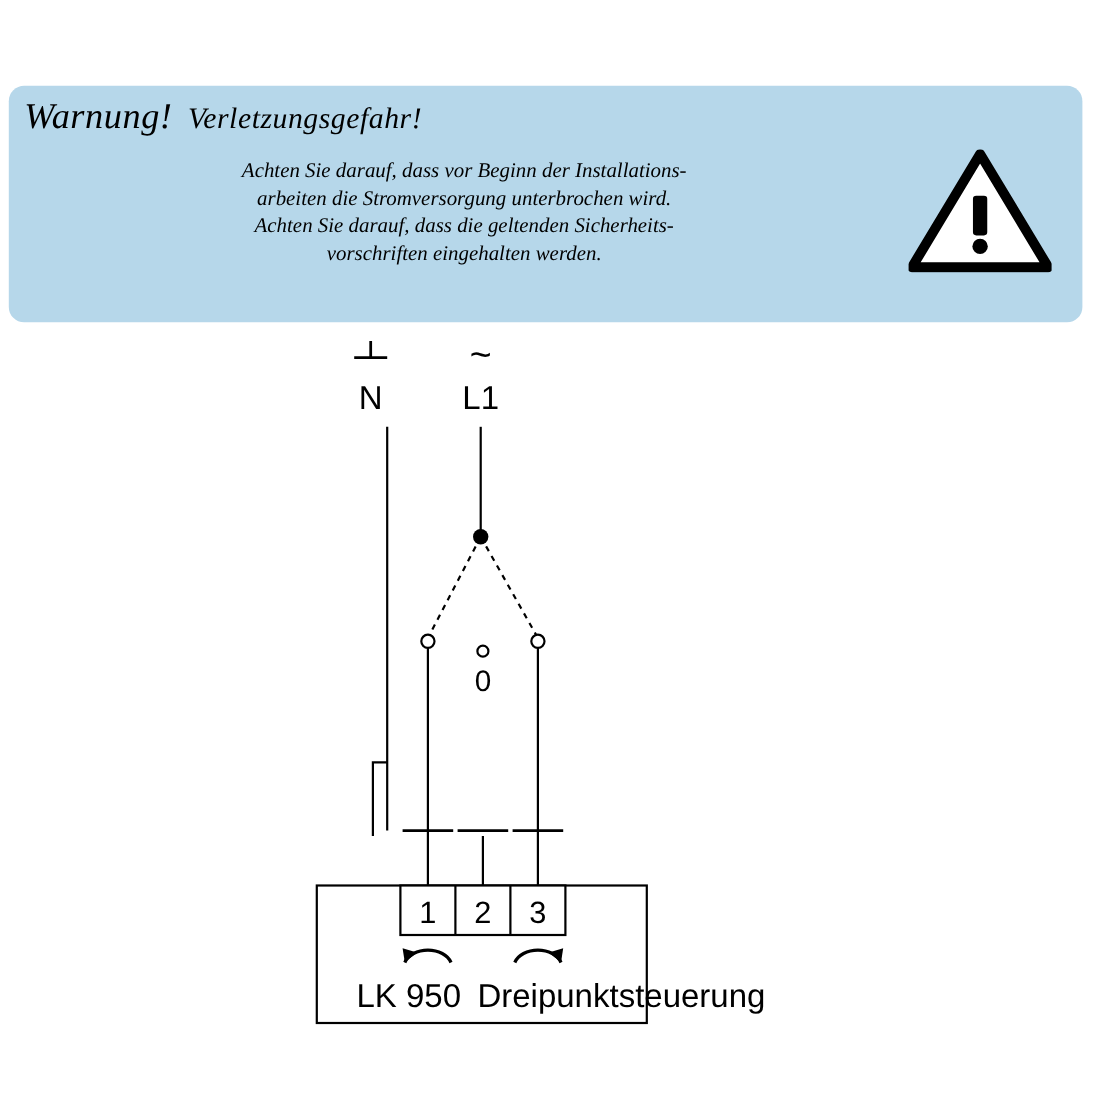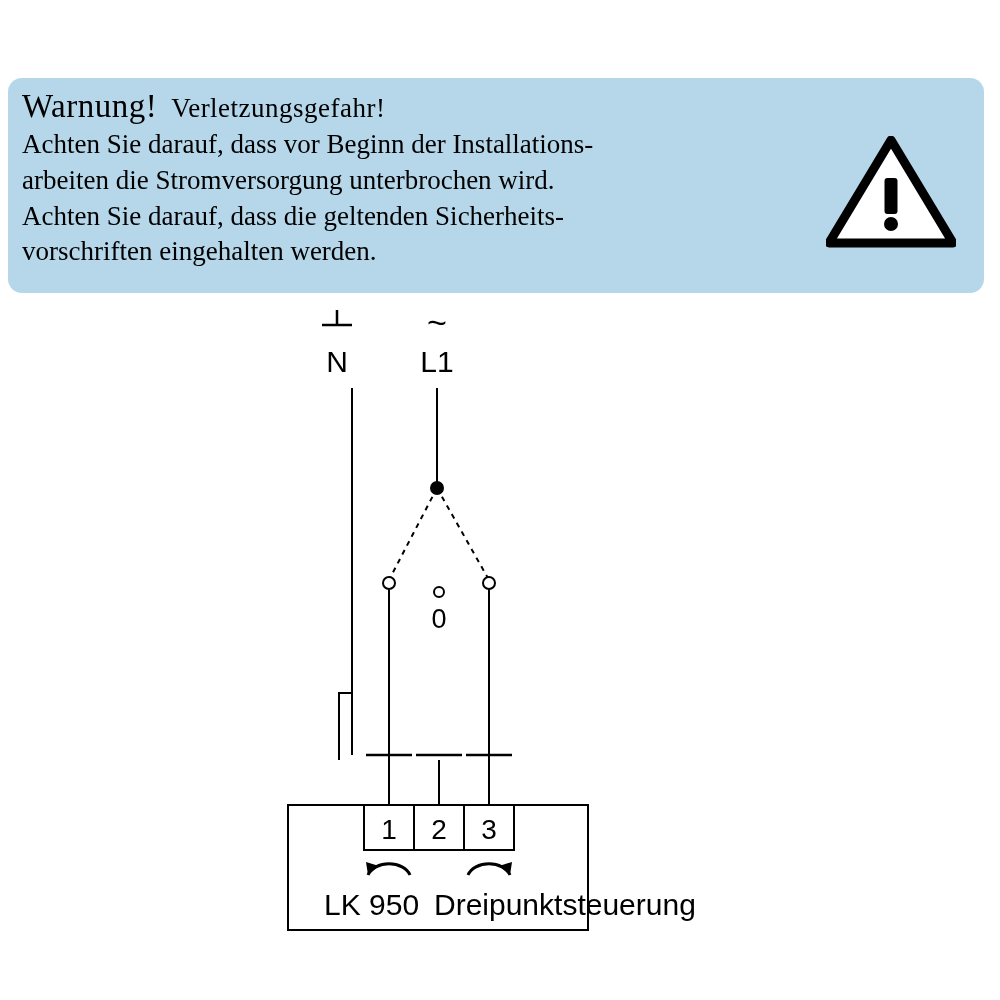--- a/index.html
+++ b/index.html
@@ -19,20 +19,21 @@
   
   .warning-box {
     position: absolute;
     left: 8px;
     top: 78px;
     width: 976px;
     height: 215px;
     background: #b6d7ea;
     border-radius: 14px;
     box-sizing: border-box;
+    font-style: italic;
   }
   .warning-text-wrap {
     position: absolute;
     left: 14px;
     top: 8px;
     width: 800px;
   }
   .warning-title {
     font-family: "Liberation Serif", serif;
     font-size: 33px;
@@ -44,24 +45,25 @@
     font-size: 33px;
   }
   .warning-title .small-caps {
     font-size: 27px;
   }
   .warning-title .sub {
     margin-left: 14px;
   }
   .warning-body {
     font-family: "Liberation Serif", serif;
-    font-size: 27px;
+    font-size: 19px;
     line-height: 1.32;
-    margin-top: 0;
+    margin-top: 16px;
     white-space: pre-line;
+    text-align: center;
   }
 
   .warning-symbol {
     position: absolute;
     right: 28px;
     top: 58px;
     width: 130px;
     height: 112px;
   }
 

